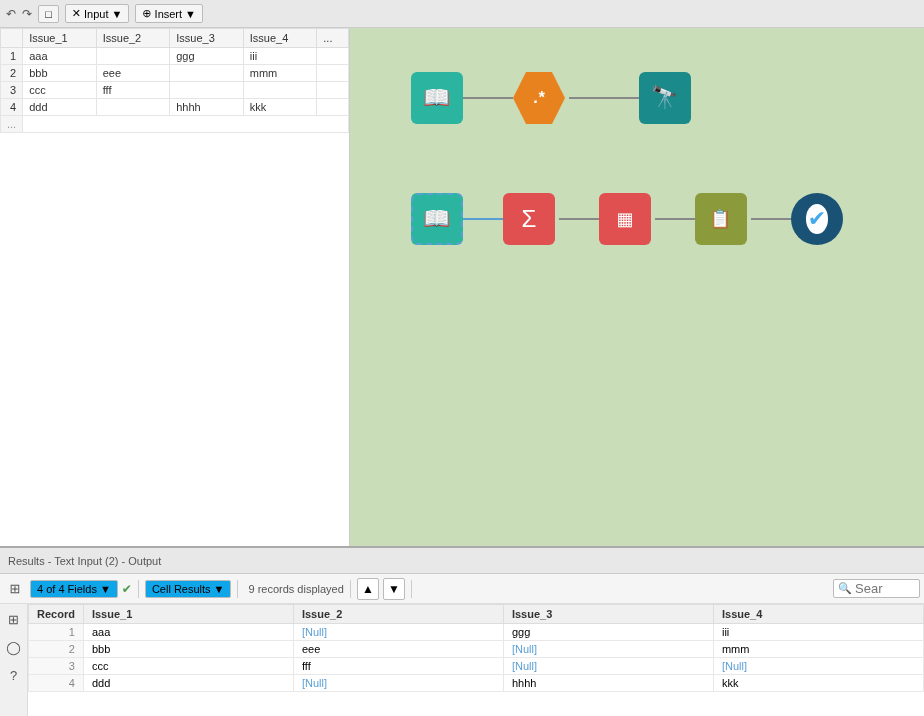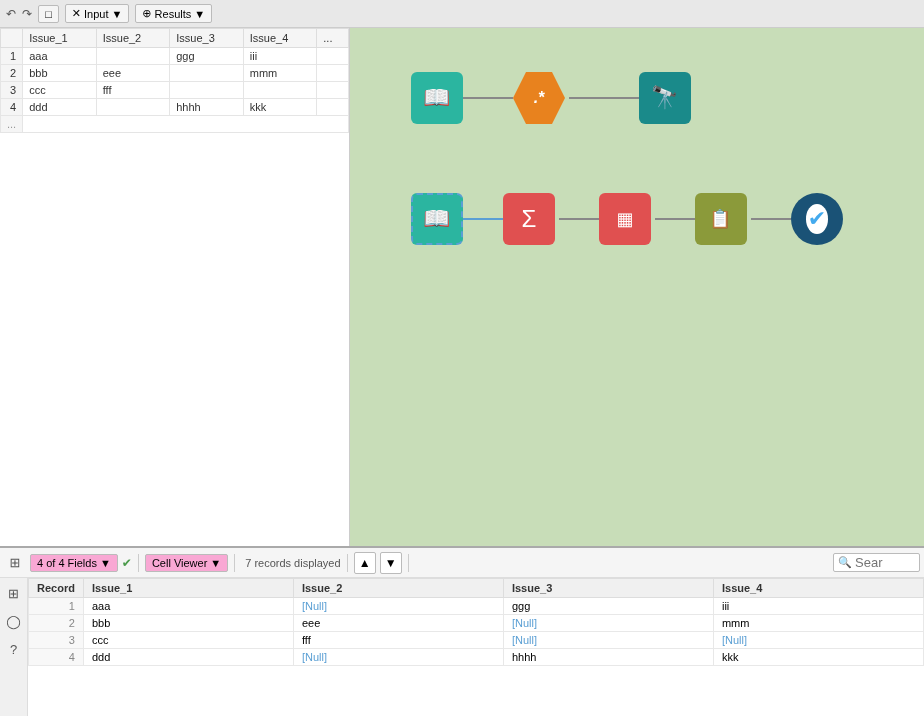--- a/index.html
+++ b/index.html
@@ -140,21 +140,21 @@
       background: #f5f5f5;
       border-bottom: 1px solid #ddd;
       display: flex;
       align-items: center;
       padding: 0 4px;
       gap: 4px;
     }
     .results-toolbar-btn {
       display: flex; align-items: center; gap: 3px;
       padding: 2px 6px;
-      background: #f9a8d4;
+      background: #0ea5e9;
       border: 1px solid #bbb;
       border-radius: 2px;
       font-size: 11px;
       cursor: pointer;
     }
     .check-icon { color: #4a9a4a; }
     .toolbar-sep { width: 1px; height: 18px; background: #ccc; margin: 0 2px; }
     .records-info { font-size: 11px; color: #555; margin-left: 4px; }
     .nav-btn {
       width: 22px; height: 22px;
@@ -238,21 +238,21 @@
   <button class="toolbar-btn">
     <span>□</span>
   </button>
   <button class="toolbar-btn">
     <span>✕</span>
     <span>Input</span>
     <span>▼</span>
   </button>
   <button class="toolbar-btn">
     <span>⊕</span>
-    <span>Results</span>
+    <span>Insert</span>
     <span>▼</span>
   </button>
 </div>
 
 <div class="main-area">
 
   <div class="left-panel">
     <div style="overflow: auto; flex:1;">
       <table class="data-table">
         <thead>
@@ -352,37 +352,40 @@
       <span class="node-icon" style="font-size:18px;">📋</span>
     </div>
 
     <div class="node" style="left:441px;top:165px;width:52px;height:52px;background:#1a5276;border-radius:50%;display:flex;align-items:center;justify-content:center;cursor:pointer;">
       <span class="node-icon" style="font-size:22px;color:#4ae;background:white;border-radius:50%;padding:2px;">✔</span>
     </div>
   </div>
 </div>
 
 <div class="results-panel">
+  <div class="results-header">
+    <span>Results - Text Input (2) - Output</span>
+  </div>
   <div class="results-toolbar">
 
     <div style="display:flex;align-items:center;gap:2px;">
       <div class="left-icon-btn" title="Table">⊞</div>
     </div>
     <button class="results-toolbar-btn">
       <span>4 of 4 Fields</span>
       <span>▼</span>
     </button>
     <span class="check-icon">✔</span>
     <div class="toolbar-sep"></div>
     <button class="results-toolbar-btn">
-      <span>Cell Viewer</span>
+      <span>Cell Results</span>
       <span>▼</span>
     </button>
     <div class="toolbar-sep"></div>
-    <span class="records-info">7 records displayed</span>
+    <span class="records-info">9 records displayed</span>
     <div class="toolbar-sep"></div>
     <button class="nav-btn">▲</button>
     <button class="nav-btn">▼</button>
     <div class="toolbar-sep"></div>
     <div class="search-box">
       <span style="color:#999;font-size:11px;">🔍</span>
       <input class="search-input" type="text" placeholder="Sear" style="">
     </div>
   </div>
   <div class="results-body">

